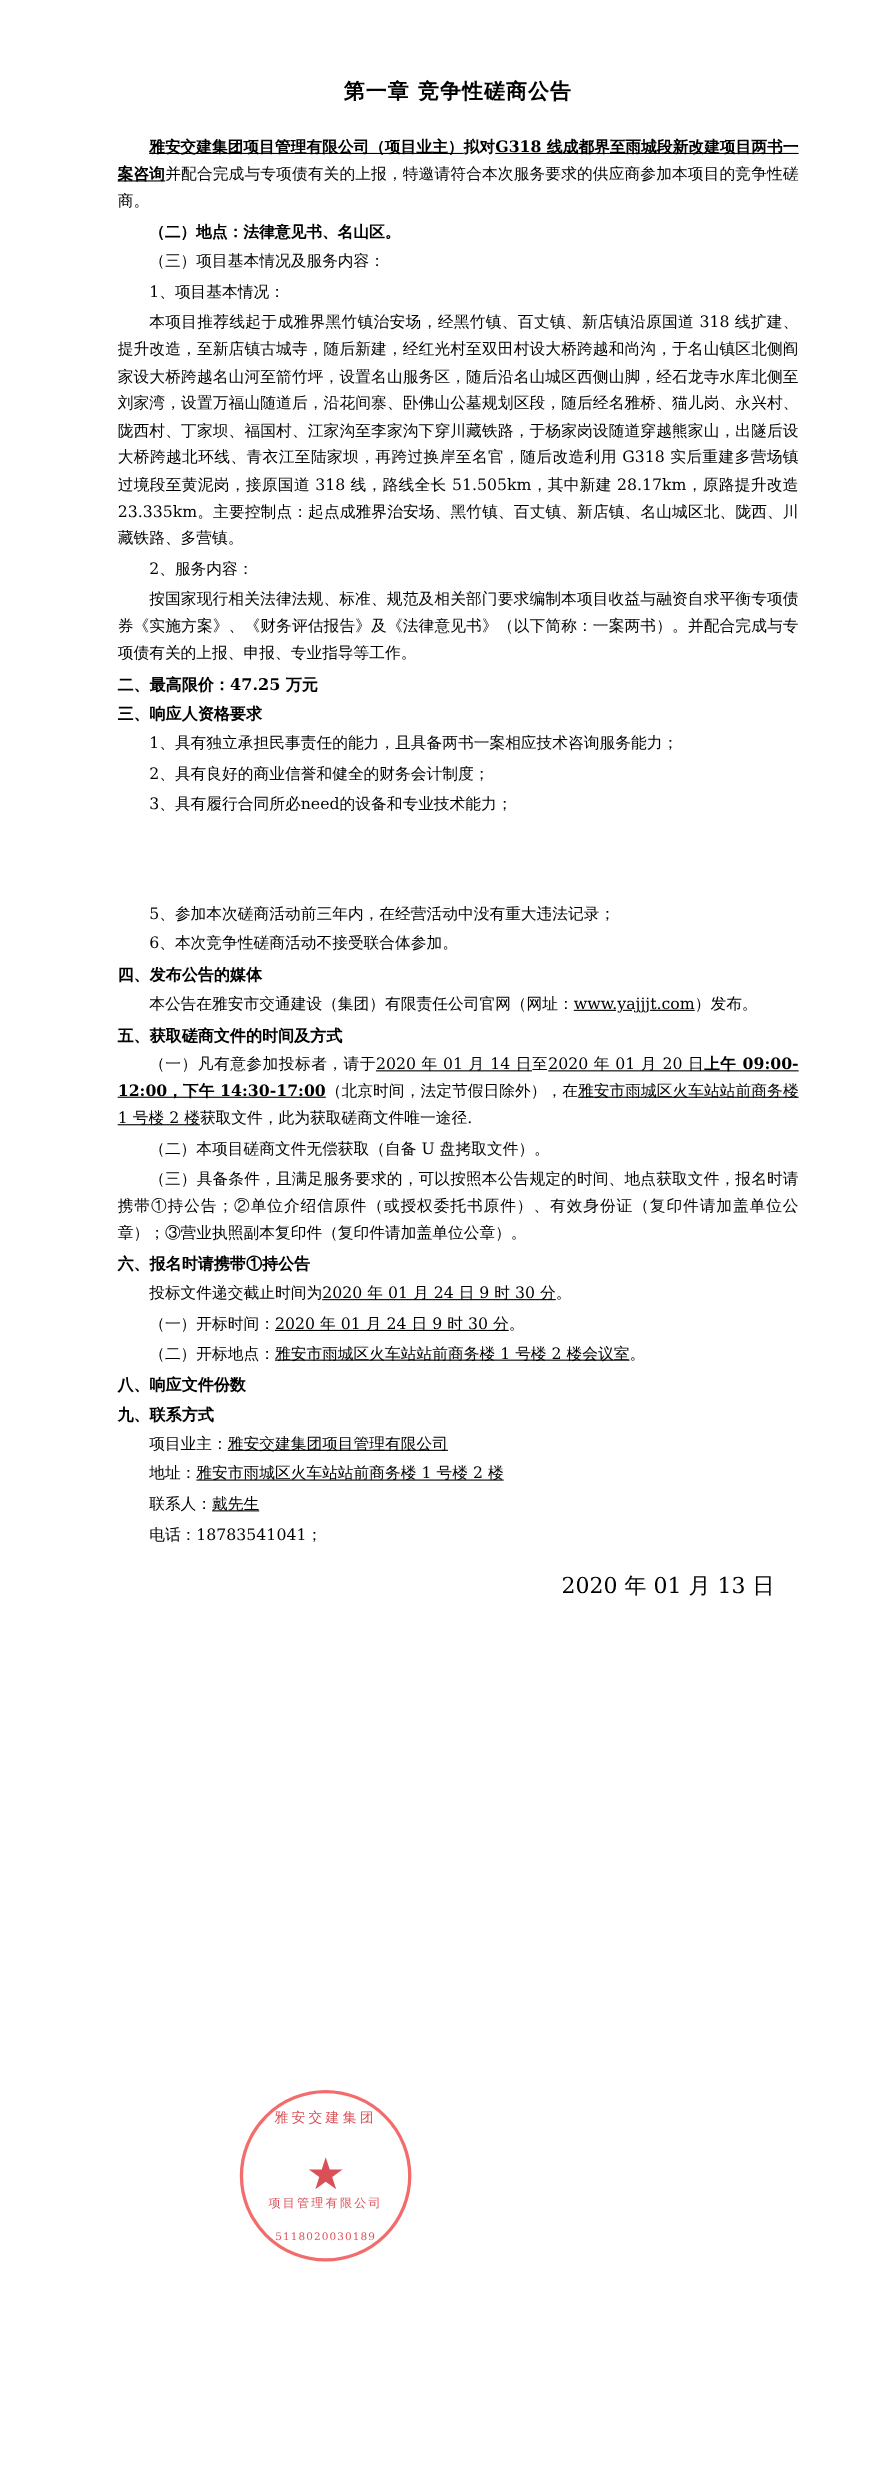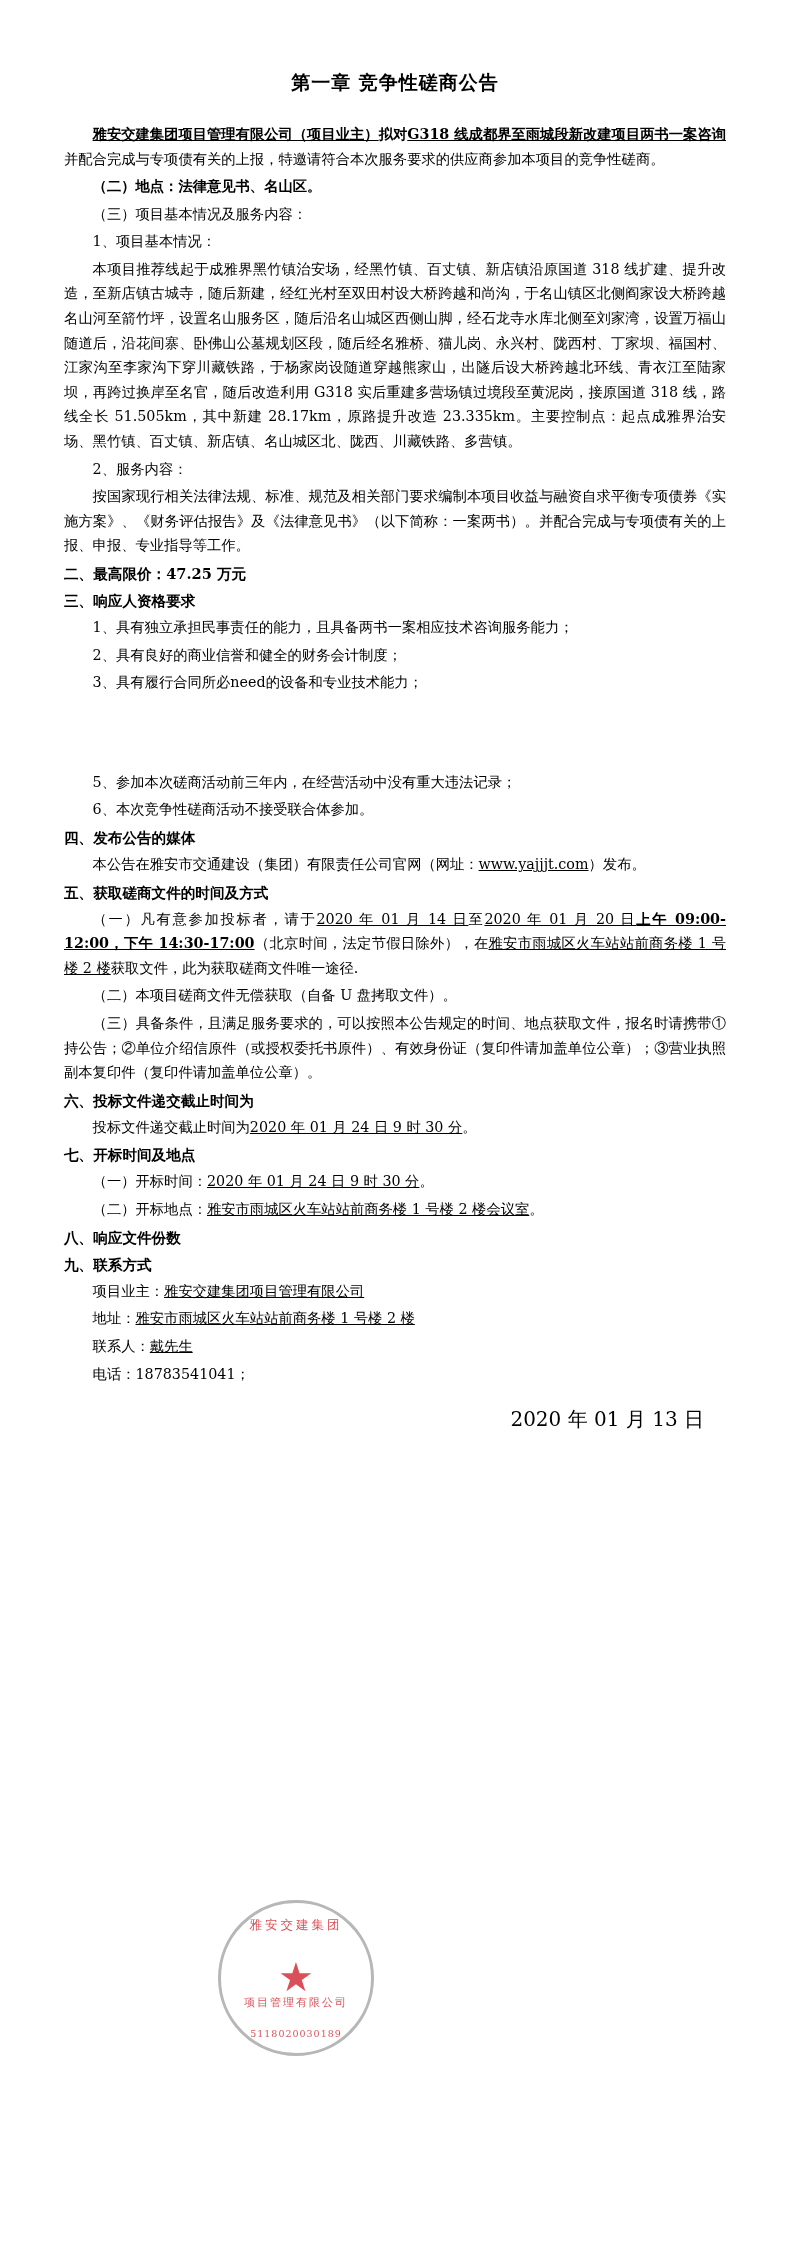--- a/index.html
+++ b/index.html
@@ -10,21 +10,21 @@
   body {
     width: 800px;
     font-family: "DejaVu Serif", "Liberation Serif", serif;
     color: #000000;
   }
   .page {
     position: relative;
     width: 800px;
     min-height: 2263px;
     box-sizing: border-box;
-    padding: 60px 74px 40px 64px;
+    padding: 60px 74px 40px 107px;
   }
   .doc-title {
     text-align: center;
     font-size: 19px;
     font-weight: bold;
     letter-spacing: 1px;
     margin: 10px 0 26px 0;
   }
   p {
     margin: 0 0 3px 0;
@@ -50,21 +50,21 @@
     margin-right: 22px;
     line-height: 1.72;
   }
   
   .seal {
     position: absolute;
     left: 218px;
     top: 1900px;
     width: 150px;
     height: 150px;
-    border: 3px solid #a3a3a3;
+    border: 3px solid #ef4444;
     border-radius: 50%;
     opacity: 0.78;
     pointer-events: none;
   }
   .seal .seal-inner {
     position: absolute;
     inset: 0;
     border-radius: 50%;
   }
   .seal .star {
@@ -152,26 +152,25 @@
     <span>本公告在雅安市交通建设（集团）有限责任公司官网（网址：</span><span class="u">www.yajjjt.com</span><span>）发布。</span>
   </p>
 
   <p class="section-head">五、获取磋商文件的时间及方式</p>
   <p class="indent2">
     <span>（一）凡有意参加投标者，请于</span><span class="u">2020 年 01 月 14 日</span><span>至</span><span class="u">2020 年 01 月 20 日</span><span class="ub">上午 09:00-12:00，下午 14:30-17:00</span><span>（北京时间，法定节假日除外），在</span><span class="u">雅安市雨城区火车站站前商务楼 1 号楼 2 楼</span><span>获取文件，此为获取磋商文件唯一途径.</span>
   </p>
   <p class="indent2">（二）本项目磋商文件无偿获取（自备 U 盘拷取文件）。</p>
   <p class="indent2">（三）具备条件，且满足服务要求的，可以按照本公告规定的时间、地点获取文件，报名时请携带①持公告；②单位介绍信原件（或授权委托书原件）、有效身份证（复印件请加盖单位公章）；③营业执照副本复印件（复印件请加盖单位公章）。</p>
 
-  <p class="section-head">六、投标文件递交截止时间为</p>
+  <p class="section-head">六、报名时请携带①持公告</p>
   <p class="indent2">
     <span>投标文件递交截止时间为</span><span class="u">2020 年 01 月 24 日 9 时 30 分</span><span>。</span>
   </p>
 
-  <p class="section-head">七、开标时间及地点</p>
   <p class="indent2">
     <span>（一）开标时间：</span><span class="u">2020 年 01 月 24 日 9 时 30 分</span><span>。</span>
   </p>
   <p class="indent2">
     <span>（二）开标地点：</span><span class="u">雅安市雨城区火车站站前商务楼 1 号楼 2 楼会议室</span><span>。</span>
   </p>
 
   <p class="section-head">八、响应文件份数</p>
 
   <p class="section-head">九、联系方式</p>

